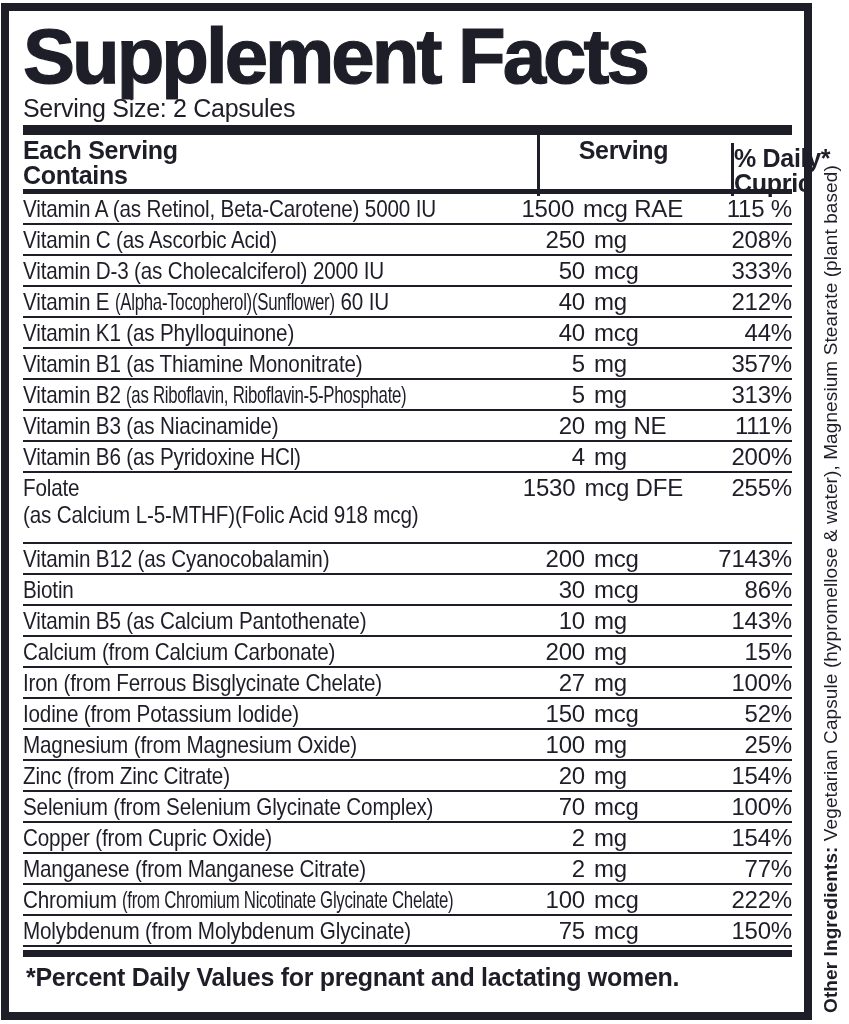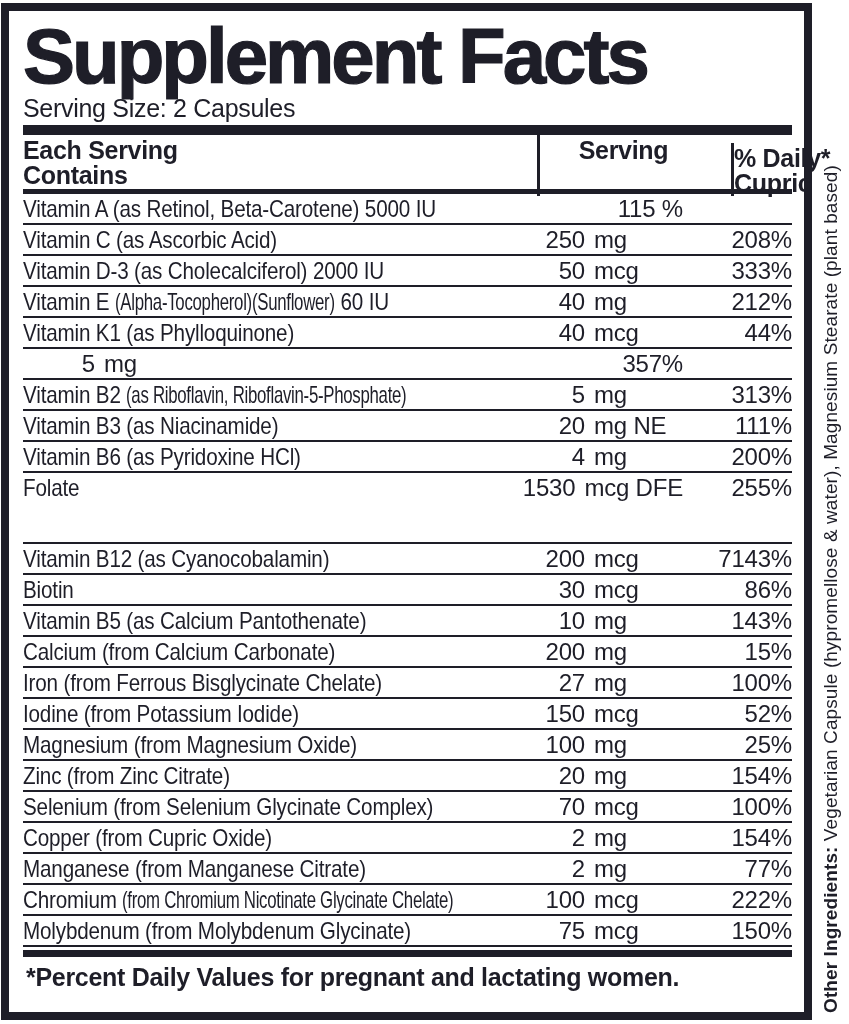--- a/index.html
+++ b/index.html
@@ -81,20 +81,24 @@
       <div>% Daily*</div>
       <div>Cupric</div>
     </div>
   </div>
 
   <div class="bar bar-mid"></div>
 
   <div class="rows" id="rows">
       <div class="row">
         <div class="c-label"><span class="part" style="width: 412.934px;">Vitamin A (as Retinol, Beta-Carotene) 5000 IU</span></div>
+        <div class="c-amt">
+          <span class="num">1500</span>
+          <span class="unit">mcg RAE</span>
+        </div>
         <div class="c-dv">115 %</div>
       </div>
       <div class="row">
         <div class="c-label"><span class="part" style="width: 254.049px;">Vitamin C (as Ascorbic Acid)</span></div>
         <div class="c-amt">
           <span class="num">250</span>
           <span class="unit">mg</span>
         </div>
         <div class="c-dv">208%</div>
       </div>
@@ -116,20 +120,21 @@
       </div>
       <div class="row">
         <div class="c-label"><span class="part" style="width: 271.142px;">Vitamin K1 (as Phylloquinone)</span></div>
         <div class="c-amt">
           <span class="num">40</span>
           <span class="unit">mcg</span>
         </div>
         <div class="c-dv">44%</div>
       </div>
       <div class="row">
+        <div class="c-label"><span class="part" style="width: 339.498px;">Vitamin B1 (as Thiamine Mononitrate)</span></div>
         <div class="c-amt">
           <span class="num">5</span>
           <span class="unit">mg</span>
         </div>
         <div class="c-dv">357%</div>
       </div>
       <div class="row">
         <div class="c-label"><span class="part" style="width: 103.281px;">Vitamin B2 </span><span class="part cond" style="width: 280.427px;">(as Riboflavin, Riboflavin-5-Phosphate)</span></div>
         <div class="c-amt">
           <span class="num">5</span>
@@ -147,21 +152,21 @@
       </div>
       <div class="row">
         <div class="c-label"><span class="part" style="width: 277.793px;">Vitamin B6 (as Pyridoxine HCl)</span></div>
         <div class="c-amt">
           <span class="num">4</span>
           <span class="unit">mg</span>
         </div>
         <div class="c-dv">200%</div>
       </div>
       <div class="row tall">
-        <div class="c-label"><span class="part" style="width: 56.3434px;">Folate</span></div>
+        <div class="c-label"><span class="part" style="width: 56.3434px;">Folate</span><div class="l2"><span class="part" style="width: 395.506px;">(as Calcium L-5-MTHF)(Folic Acid 918 mcg)</span></div></div>
         <div class="c-amt">
           <span class="num">1530</span>
           <span class="unit">mcg DFE</span>
         </div>
         <div class="c-dv">255%</div>
       </div>
       <div class="row">
         <div class="c-label"><span class="part" style="width: 306.335px;">Vitamin B12 (as Cyanocobalamin)</span></div>
         <div class="c-amt">
           <span class="num">200</span>

